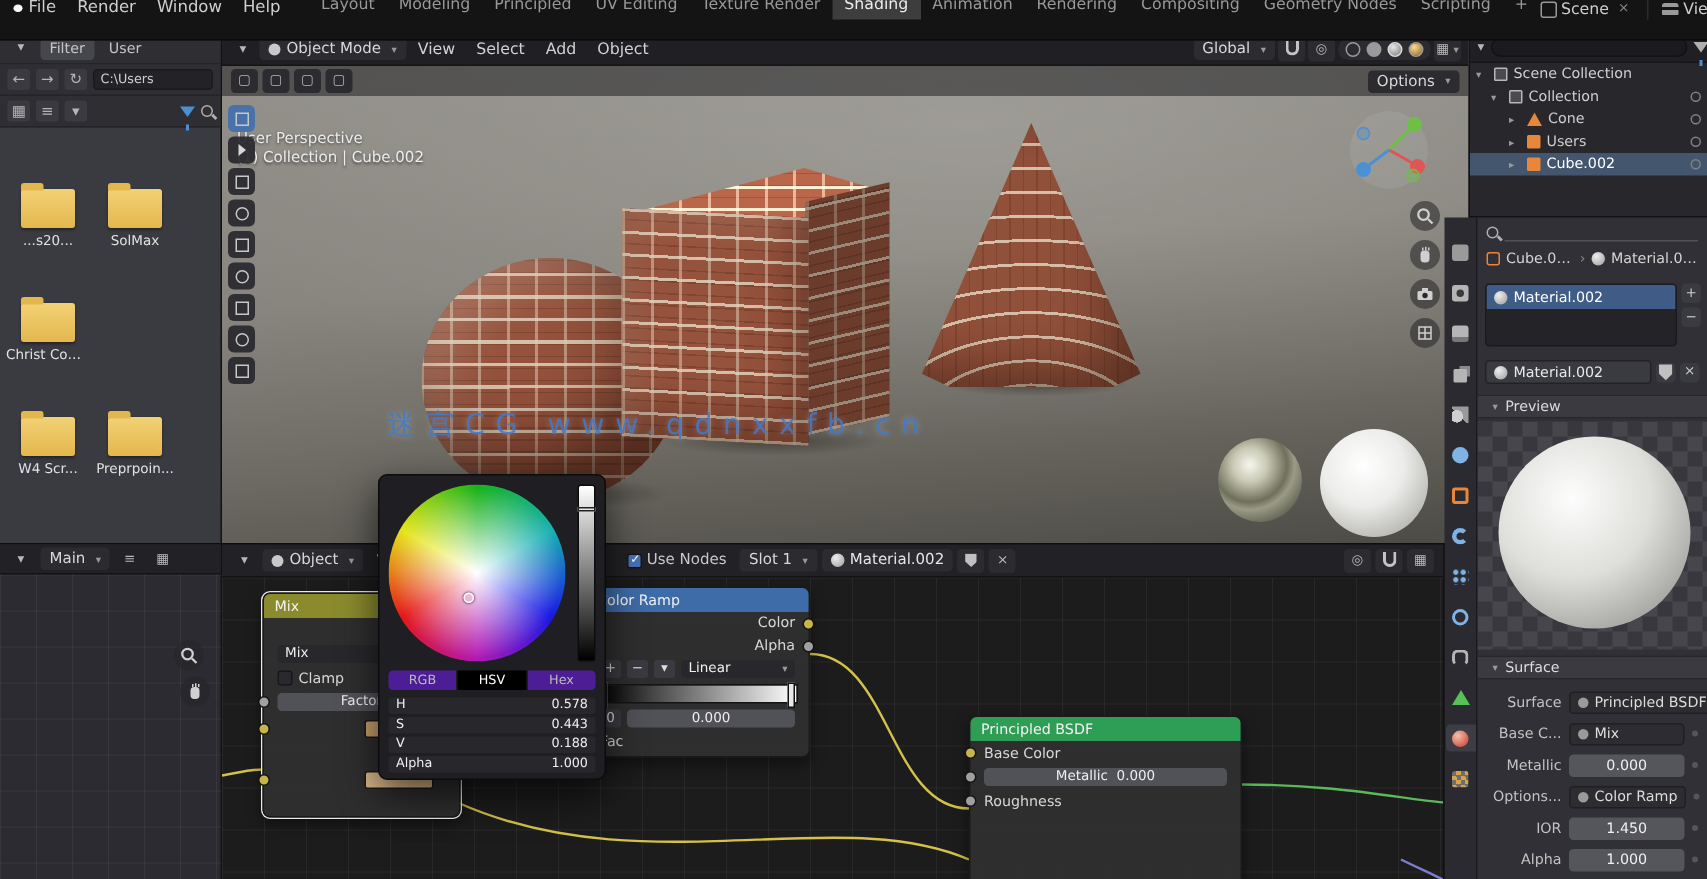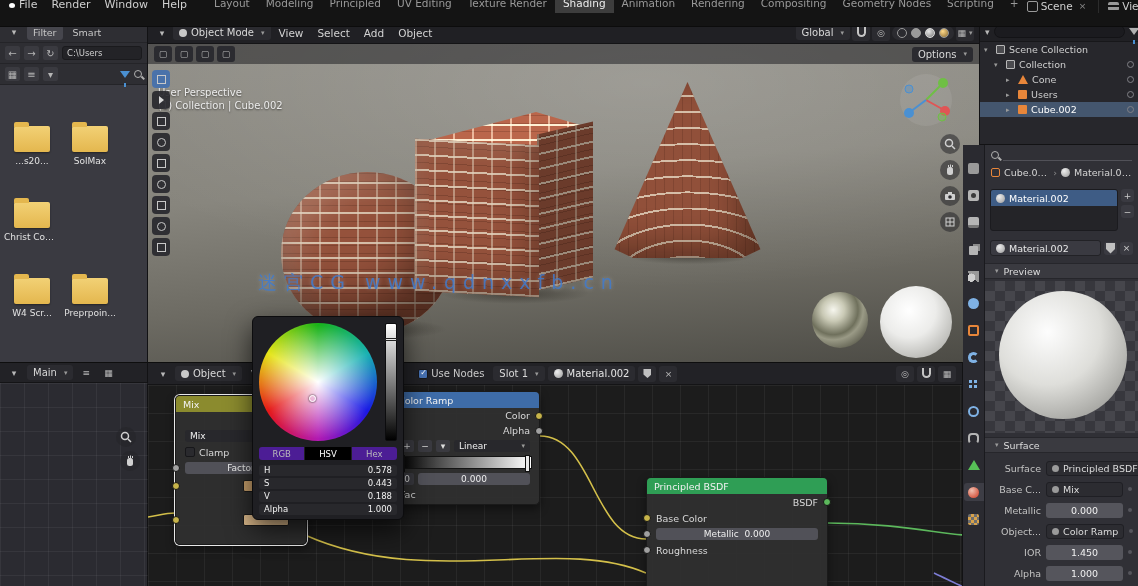--- a/index.html
+++ b/index.html
@@ -231,21 +231,21 @@
       <span class="tb-ic layers"></span>
       <span>ViewLayer</span>
 
     </div>
   </div>
 
   <div id="filebrowser">
     <div class="fb-row">
       <span class="ibtn flat">▾</span>
       <span class="fb-tab on">Filter</span>
-      <span class="fb-tab">Smart</span>
+      <span class="fb-tab">User</span>
     </div>
     <div class="fb-row">
       <span class="fb-nav">←</span>
       <span class="fb-nav">→</span>
       <span class="fb-nav">↻</span>
       <div class="fb-path ellip">C:\Users</div>
     </div>
     <div class="fb-row">
       <span class="fb-nav">▦</span>
       <span class="fb-nav">≡</span>
@@ -564,21 +564,21 @@
       <span class="anim-dot"></span>
     </div>
     <div class="fld-row" style="top:356px">
       <span class="fld-lbl ellip">Metallic</span>
       <div class="fld-w slider">
         <span>0.000</span>
       </div>
       <span class="anim-dot"></span>
     </div>
     <div class="fld-row" style="top:377px">
-      <span class="fld-lbl ellip">Object...</span>
+      <span class="fld-lbl ellip">Options...</span>
       <div class="fld-w menu">
         <span class="node-dot"></span>
         <span class="ellip">Color Ramp</span>
       </div>
       <span class="anim-dot"></span>
     </div>
     <div class="fld-row" style="top:398px">
       <span class="fld-lbl ellip">IOR</span>
       <div class="fld-w slider">
         <span>1.450</span>
@@ -675,24 +675,20 @@
       <div class="nrow" style="height:14px">
         <span class="sock gry l"></span>
         <span>Fac</span>
       </div>
     </div>
 
     <div class="node" style="left:498px;top:114px;width:182px;height:120px">
       <div class="node-h nh-bsdf">
           <span class="ellip">Principled BSDF</span>
         </div>
-      <div class="nrow outr">
-        <span>BSDF</span>
-          <span class="sock grn r"></span>
-      </div>
       <div class="nrow">
         <span class="sock yel l"></span>
         <span>Base Color</span>
       </div>
       <div class="nrow">
         <span class="sock gry l"></span>
         <div class="nfield">
           <span><span>Metallic</span>&nbsp;&nbsp;<span>0.000</span></span>
         </div>
       </div>

